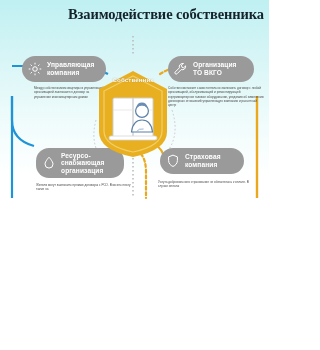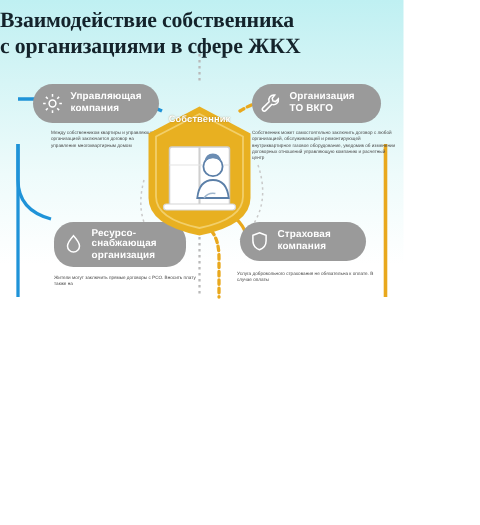--- a/index.html
+++ b/index.html
@@ -10,21 +10,21 @@
     overflow:hidden;
   }
   #poster{
     position:relative;
     width:269px;height:200px;
     background:linear-gradient(180deg,#bff0f2 0%, #d7f5f6 28%, #eefbfb 58%, #ffffff 88%);
     overflow:hidden;
   }
   #title{
     position:absolute;left:0;top:6px;width:264px;
-    text-align:left;
+    text-align:right;
     font-family:"Liberation Serif", serif;
     font-weight:700;
     font-size:14.5px;
     line-height:16.5px;
     color:#14232b;
     letter-spacing:-0.1px;
   }
   #title .l{display:block;}
 
   
@@ -90,21 +90,20 @@
   }
   #blank{position:absolute;left:0;top:200px;width:269px;height:150px;background:#fff;}
 </style>
 </head>
 <body>
 
 <div id="poster">
 
   <div id="title">
     <span class="l">Взаимодействие собственника</span>
-    <span class="l">с организациями в сфере ЖКХ</span>
   </div>
 
   <svg id="wires" viewBox="0 0 269 200">
 
     <line x1="12" y1="96" x2="12" y2="198" stroke="#1f93d8" stroke-width="2.2"></line>
 
     <path d="M12,96 L12,120 Q12,140 34,146" fill="none" stroke="#1f93d8" stroke-width="2.2"></path>
     <path d="M108,74 Q92,66 74,66 L12,66" fill="none" stroke="#1f93d8" stroke-width="2.2"></path>
 
     <line x1="257" y1="96" x2="257" y2="198" stroke="#e9a81d" stroke-width="2.4"></line>

